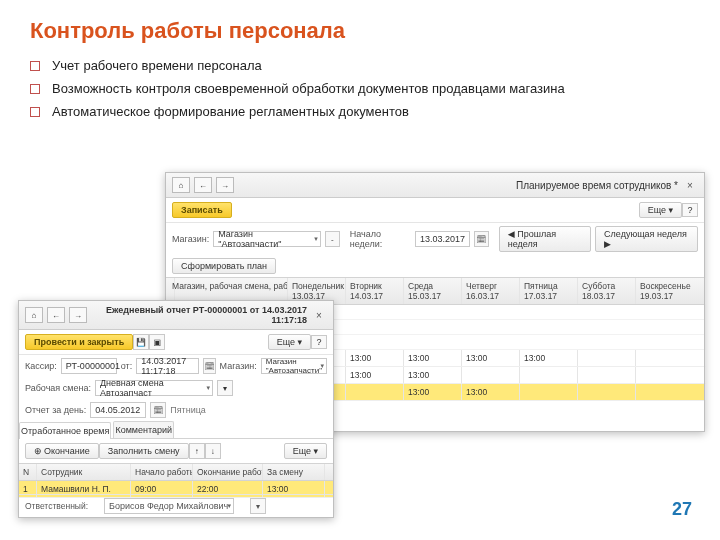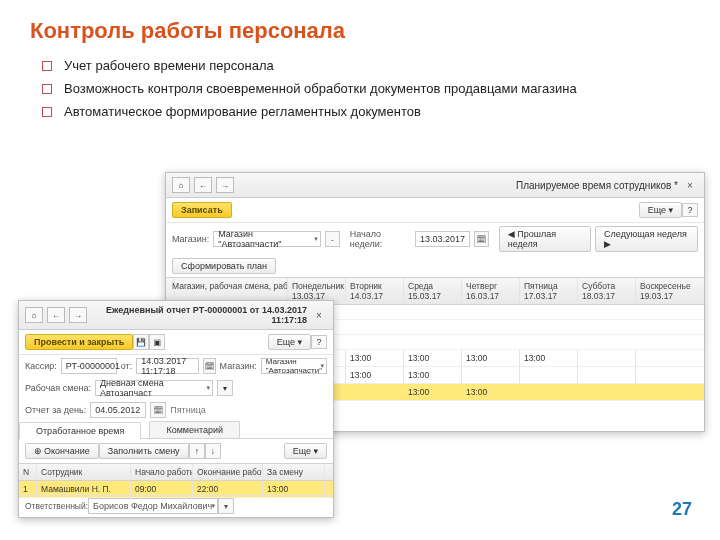--- a/index.html
+++ b/index.html
@@ -1,18 +1,18 @@
 <!DOCTYPE html>
 <html><head>
 <meta charset="utf-8">
 <style>
   * { box-sizing: border-box; margin: 0; padding: 0; }
   body { font-family: Arial, sans-serif; width: 720px; height: 540px; background: #fff; position: relative; overflow: hidden; }
   .slide-title { color: #d9531e; font-size: 22px; font-weight: bold; padding: 18px 0 14px 30px; }
-  .bullets { padding: 0 30px 10px 42px; }
+  .bullets { padding: 0 30px 10px 30px; }
   .bullet { display: flex; align-items: flex-start; margin-bottom: 8px; font-size: 13px; color: #222; }
   .bullet-box { width: 10px; height: 10px; border: 1.5px solid #c0504d; margin-right: 12px; margin-top: 3px; flex-shrink: 0; }
   .page-num { position: absolute; bottom: 20px; right: 28px; color: #1f77b4; font-size: 18px; font-weight: bold; }
 
   .window { position: absolute; border: 1px solid #bfbfbf; background: #fff; box-shadow: 0 2px 8px rgba(0,0,0,0.25); font-size: 9px; color: #333; }
   .win-back { left: 165px; top: 172px; width: 540px; height: 260px; }
   .win-front { left: 18px; top: 300px; width: 316px; height: 218px; }
 
   .titlebar { background: linear-gradient(#f7f7f7,#eaeaea); border-bottom: 1px solid #ccc; padding: 4px 6px; display: flex; align-items: center; gap: 4px; }
   .nav-btn { width: 18px; height: 16px; border: 1px solid #bbb; background: #f9f9f9; display: flex; align-items: center; justify-content: center; font-size: 8px; }
@@ -39,24 +39,24 @@
 
   .grid-back { grid-template-columns: 2px 120px 58px 58px 58px 58px 58px 58px 70px; }
   .tree-row { padding: 2px 6px 2px 14px; font-size: 8.5px; border-bottom: 1px solid #f2f2f2; }
   .indent1 { padding-left: 24px; }
   .indent2 { padding-left: 34px; }
   .tree-icon { color: #888; margin-right: 4px; }
 
   .grid-front { grid-template-columns: 18px 94px 62px 70px 62px; }
 
   .tabs { display: flex; border-bottom: 1px solid #d3d3d3; font-size: 9px; }
-  .tab { padding: 3px 16px; border: 1px solid #d3d3d3; border-bottom: none; background: #f5f5f5; margin-right: 8px; border-radius: 2px 2px 0 0; }
+  .tab { padding: 3px 1px; border: 1px solid #d3d3d3; border-bottom: none; background: #f5f5f5; margin-right: 2px; border-radius: 2px 2px 0 0; }
   .tab.active { background: #fff; position: relative; top: 1px; }
 
-  .status { position: absolute; bottom: 0; left: 0; right: 0; padding: 3px 6px; font-size: 8.5px; color: #555; border-top: 1px solid #e5e5e5; display: flex; align-items: center; gap: 0; }
+  .status { position: absolute; bottom: 0; left: 0; right: 0; padding: 3px 6px; font-size: 8.5px; color: #555; border-top: 1px solid #e5e5e5; display: flex; align-items: center; gap: 16px; }
 </style>
 </head>
 <body>
 
 <div class="slide-title">Контроль работы персонала</div>
 <div class="bullets">
   <div class="bullet">
       <span class="bullet-box"></span>
       <span>Учет рабочего времени персонала</span>
     </div>

